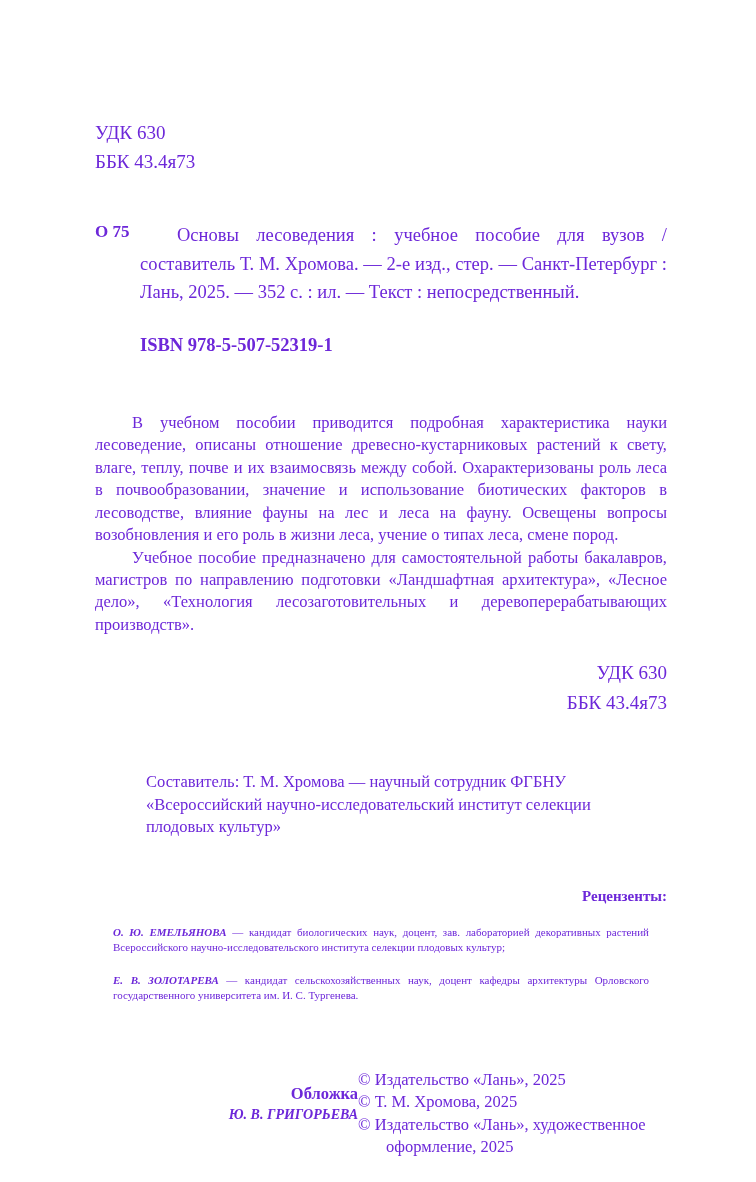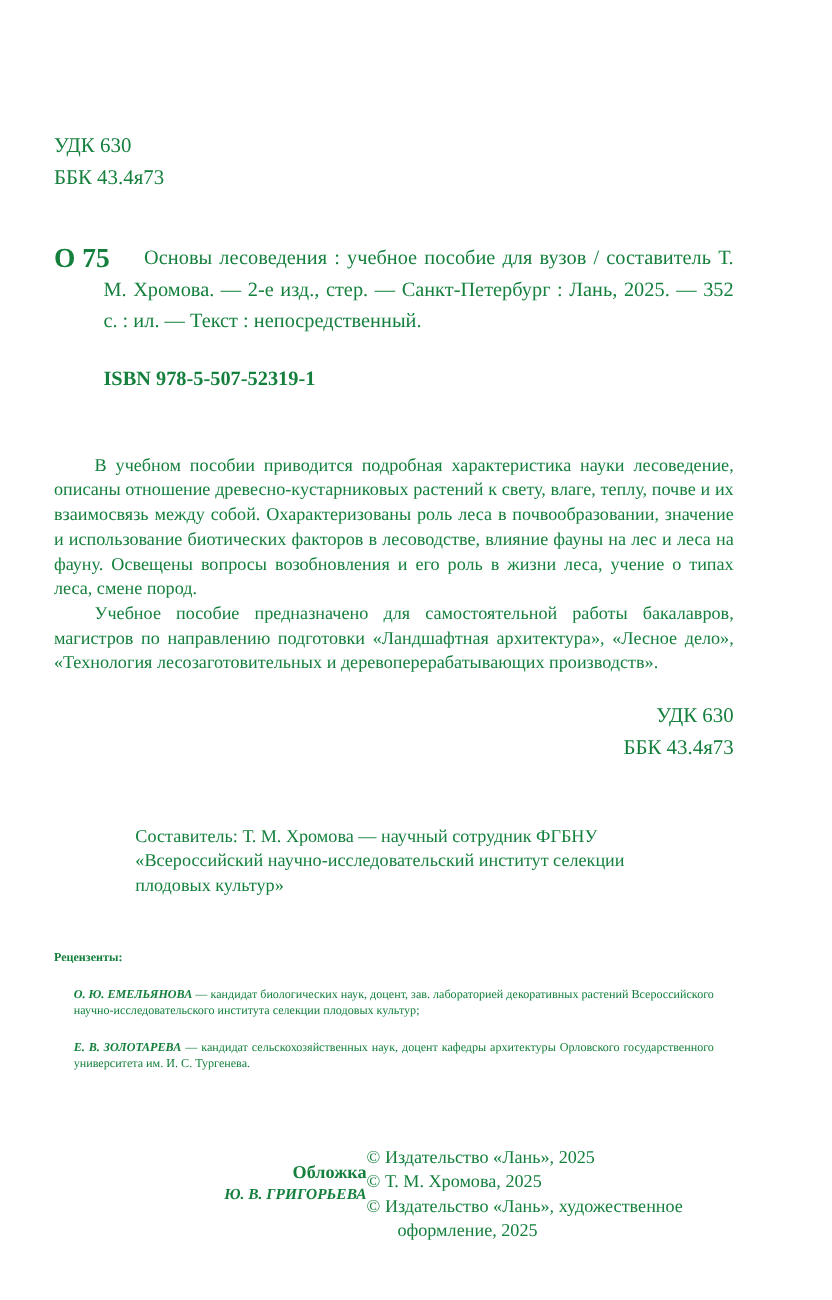--- a/index.html
+++ b/index.html
@@ -6,40 +6,40 @@
     margin: 0;
     padding: 0;
     background: #ffffff;
   }
   .page {
     position: relative;
     width: 756px;
     height: 1182px;
     margin: 0 auto;
     background: #ffffff;
-    color: #15803d;
+    color: #6d28d9;
     font-family: "Liberation Serif", "DejaVu Serif", serif;
     overflow: hidden;
     box-sizing: border-box;
-    padding: 118px 89px 0 49px;
+    padding: 118px 89px 0 95px;
   }
   .top-codes {
     font-size: 19px;
     line-height: 1.55;
   }
   .bib-block {
     position: relative;
     margin-top: 44px;
   }
   .catalog-code {
     position: absolute;
     left: 0;
     top: 1px;
     font-weight: bold;
-    font-size: 25px;
+    font-size: 17px;
   }
   .bib-entry {
     margin: 0 0 0 45px;
     font-size: 18.5px;
     line-height: 1.55;
     text-indent: 37px;
     text-align: justify;
   }
   .isbn {
     margin: 28px 0 0 45px;
@@ -64,23 +64,23 @@
   }
   .compiler {
     margin: 54px auto 0 auto;
     max-width: 470px;
     text-align: left;
     font-size: 16.5px;
     line-height: 1.36;
   }
   .reviewers-heading {
     margin: 48px 0 0 0;
-    text-align: left;
+    text-align: right;
     font-weight: bold;
-    font-size: 11px;
+    font-size: 15px;
     line-height: 1.36;
   }
   .reviewer {
     margin: 18px;
     font-size: 11px;
     line-height: 1.36;
     text-align: justify;
   }
   .reviewer-name {
     font-weight: bold;

